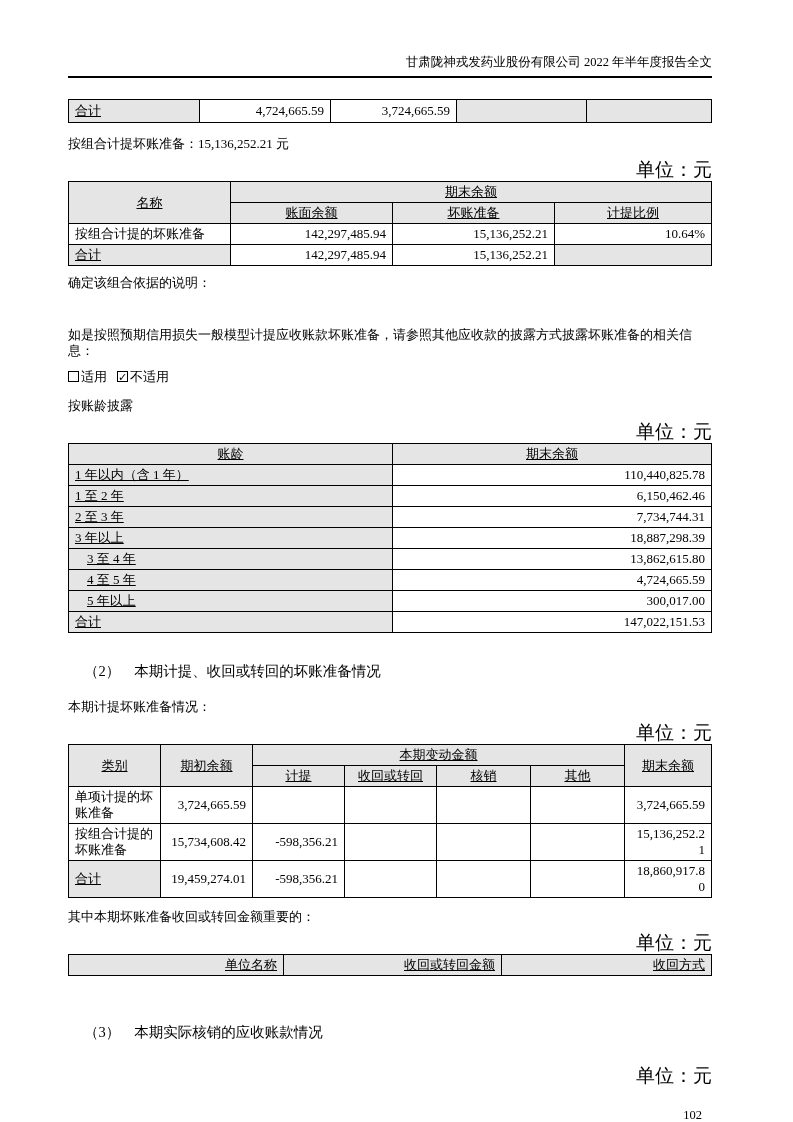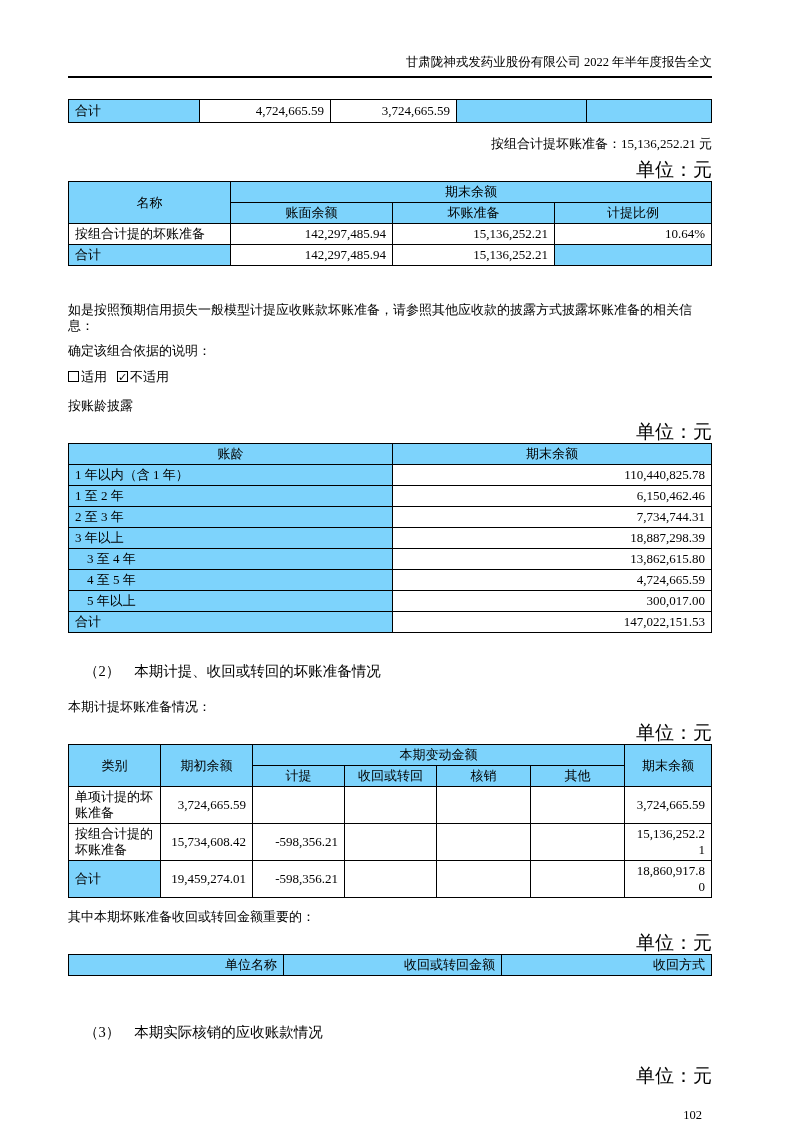--- a/index.html
+++ b/index.html
@@ -33,29 +33,29 @@
     font-size: 13px;
   }
   table.t th, table.t td {
     border: 1px solid #000;
     padding: 2px 6px;
     font-weight: normal;
     line-height: 16px;
     vertical-align: middle;
     overflow: hidden;
   }
-  .gray { background: #7dd3fc; }
+  .gray { background: #e5e5e5; text-decoration: underline; }
   .num { text-align: right; word-break: break-all; }
   .ctr { text-align: center; }
   .lft { text-align: left; }
   .ind { padding-left: 18px !important; }
   .h22 td, .h22 th { height: 23px; }
 
   .t-top { margin-top: 21px; }
-  .note-group { margin-top: 13px; text-align: right; }
+  .note-group { margin-top: 13px; }
   .t-portfolio td, .t-portfolio th { height: 20px; padding: 1px 6px; }
   .note-basis { margin-top: 9px; }
   .note-ecl { margin-top: 36px; }
   .checkline { margin-top: 9px; line-height: 17px; }
   .note-aging { margin-top: 13px; }
   .t-aging { margin-top: 2px; }
   .t-aging td, .t-aging th { height: 19px; padding: 1px 8px; }
 
   .sec-heading { font-weight: normal; font-size: 14.5px; padding-left: 16px; line-height: 20px; }
   .sec2 { margin-top: 28px; }
@@ -142,23 +142,23 @@
     </tr>
     <tr>
       <td class="gray lft">合计</td>
       <td class="num">142,297,485.94</td>
       <td class="num">15,136,252.21</td>
       <td class="gray"></td>
     </tr>
   </tbody>
     </table>
 
+  <div class="para note-basis">确定该组合依据的说明：</div>
+
   <div class="para note-ecl">如是按照预期信用损失一般模型计提应收账款坏账准备，请参照其他应收款的披露方式披露坏账准备的相关信息：</div>
-
-  <div class="para note-basis">确定该组合依据的说明：</div>
 
   <div class="checkline">
     <span class="cb"></span><span>适用</span><span class="cb-gap"></span><span class="cb cb-checked"></span><span>不适用</span>
   </div>
 
   <div class="para note-aging">按账龄披露</div>
 
   <div class="unit">单位：元</div>
 
   <table class="t t-aging">

